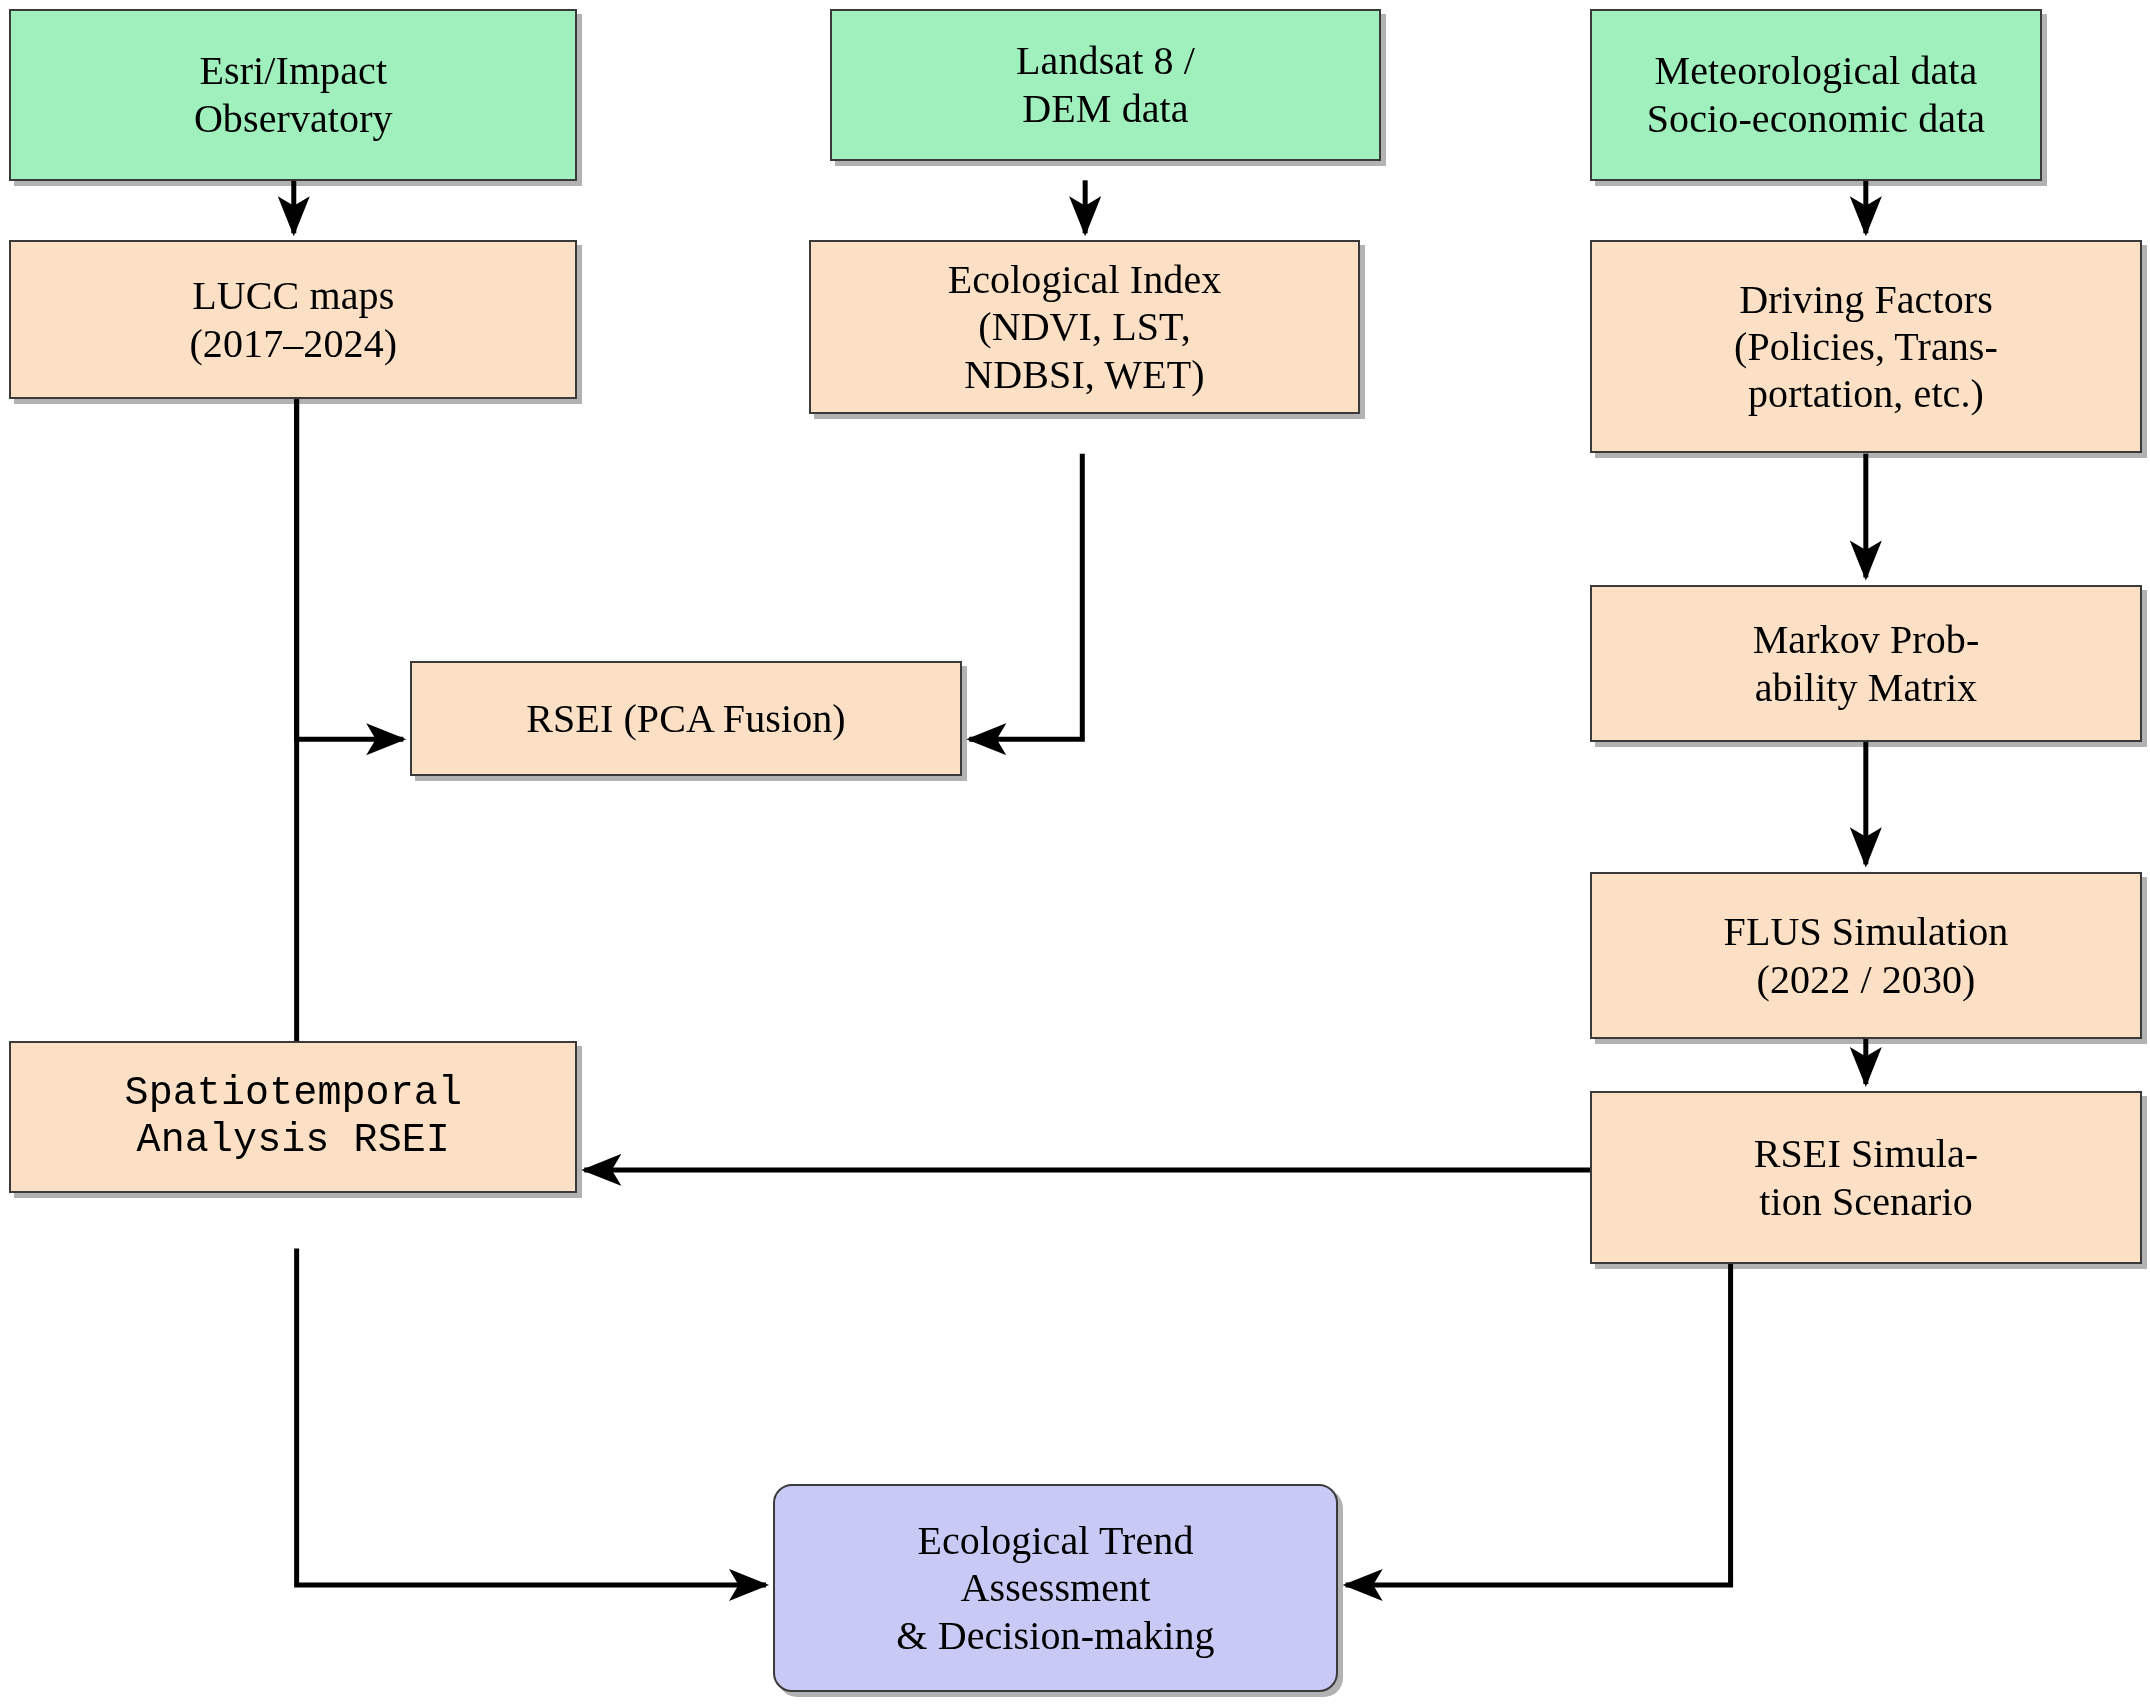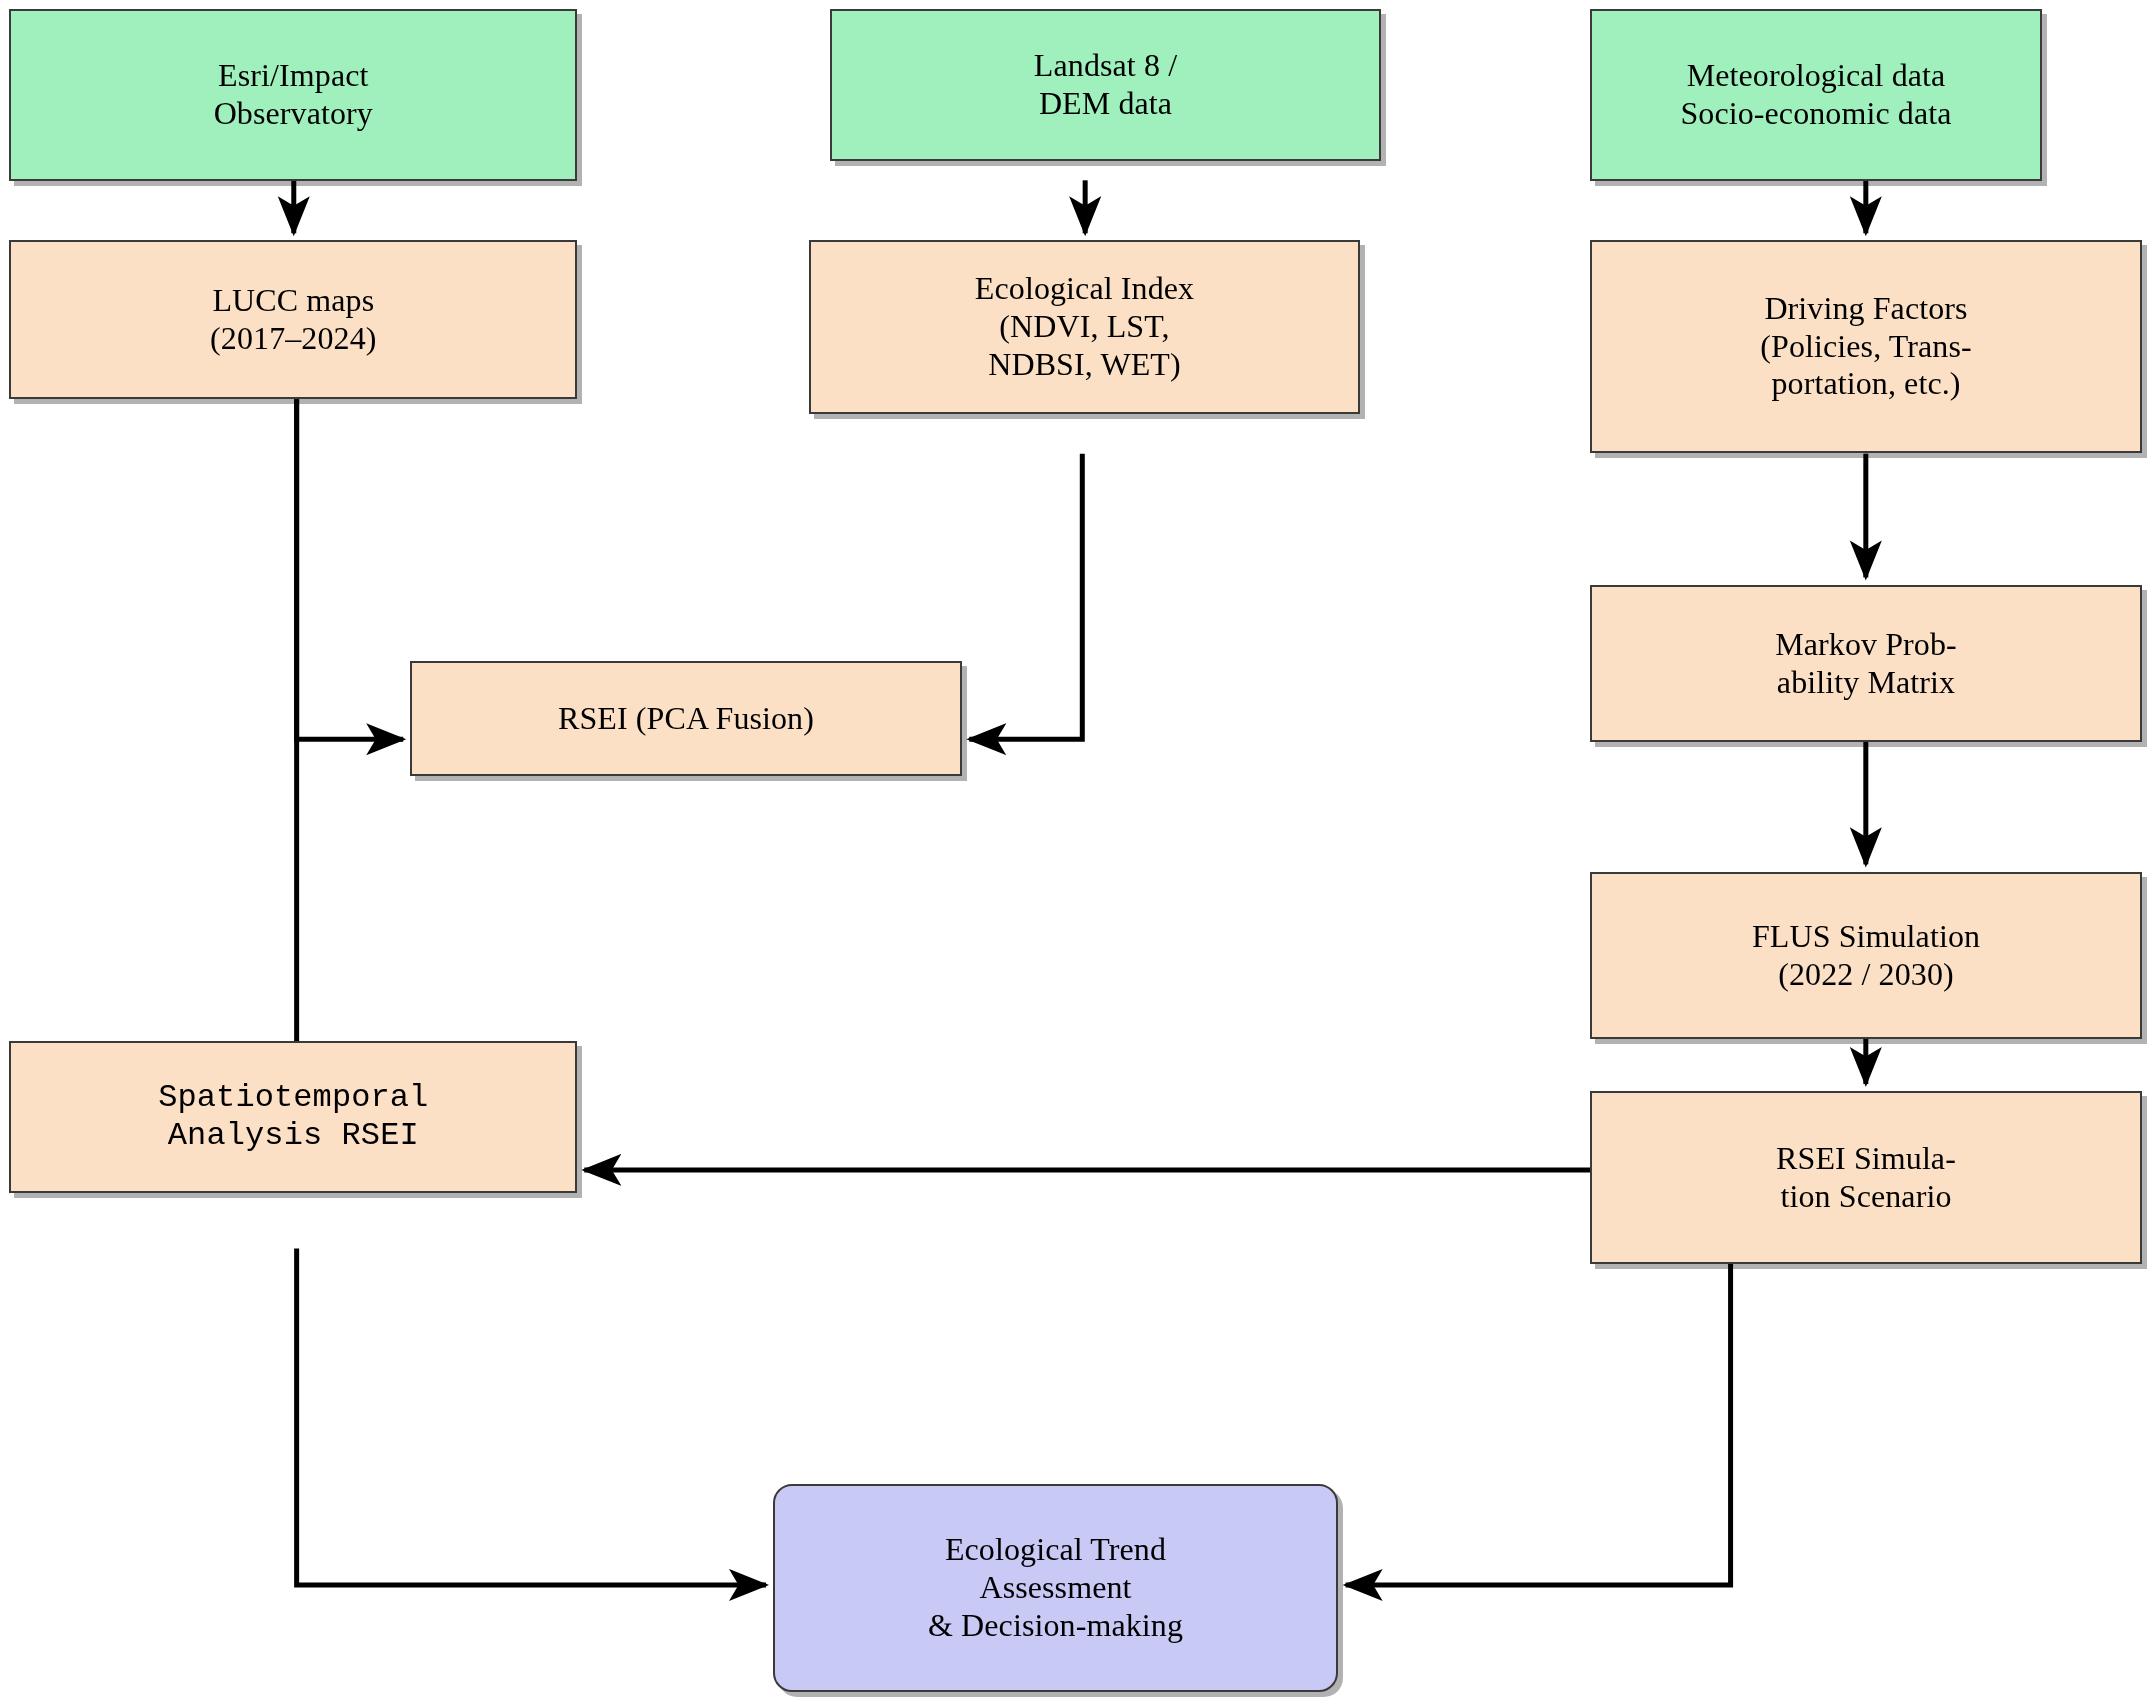--- a/index.html
+++ b/index.html
@@ -19,21 +19,21 @@
   .node {
     position: absolute;
     box-sizing: border-box;
     border: 2.9px solid #3a3a3a;
     display: flex;
     align-items: center;
     justify-content: center;
     text-align: center;
     color: #000000;
     line-height: 1.18;
-    font-size: 32px;
+    font-size: 40px;
     letter-spacing: 0.1px;
     box-shadow: 5px 5px 0 rgba(0,0,0,0.30);
     white-space: pre-line;
     padding: 2.9px 7.2px;
   }
   .node.green  { background: #9ff0bd; }
   .node.orange { background: #fbe0c6; }
   .node.blue   { background: #c9c9f6; border-radius: 19px; }
   .node .label { display: block; width: 100%; }
 

